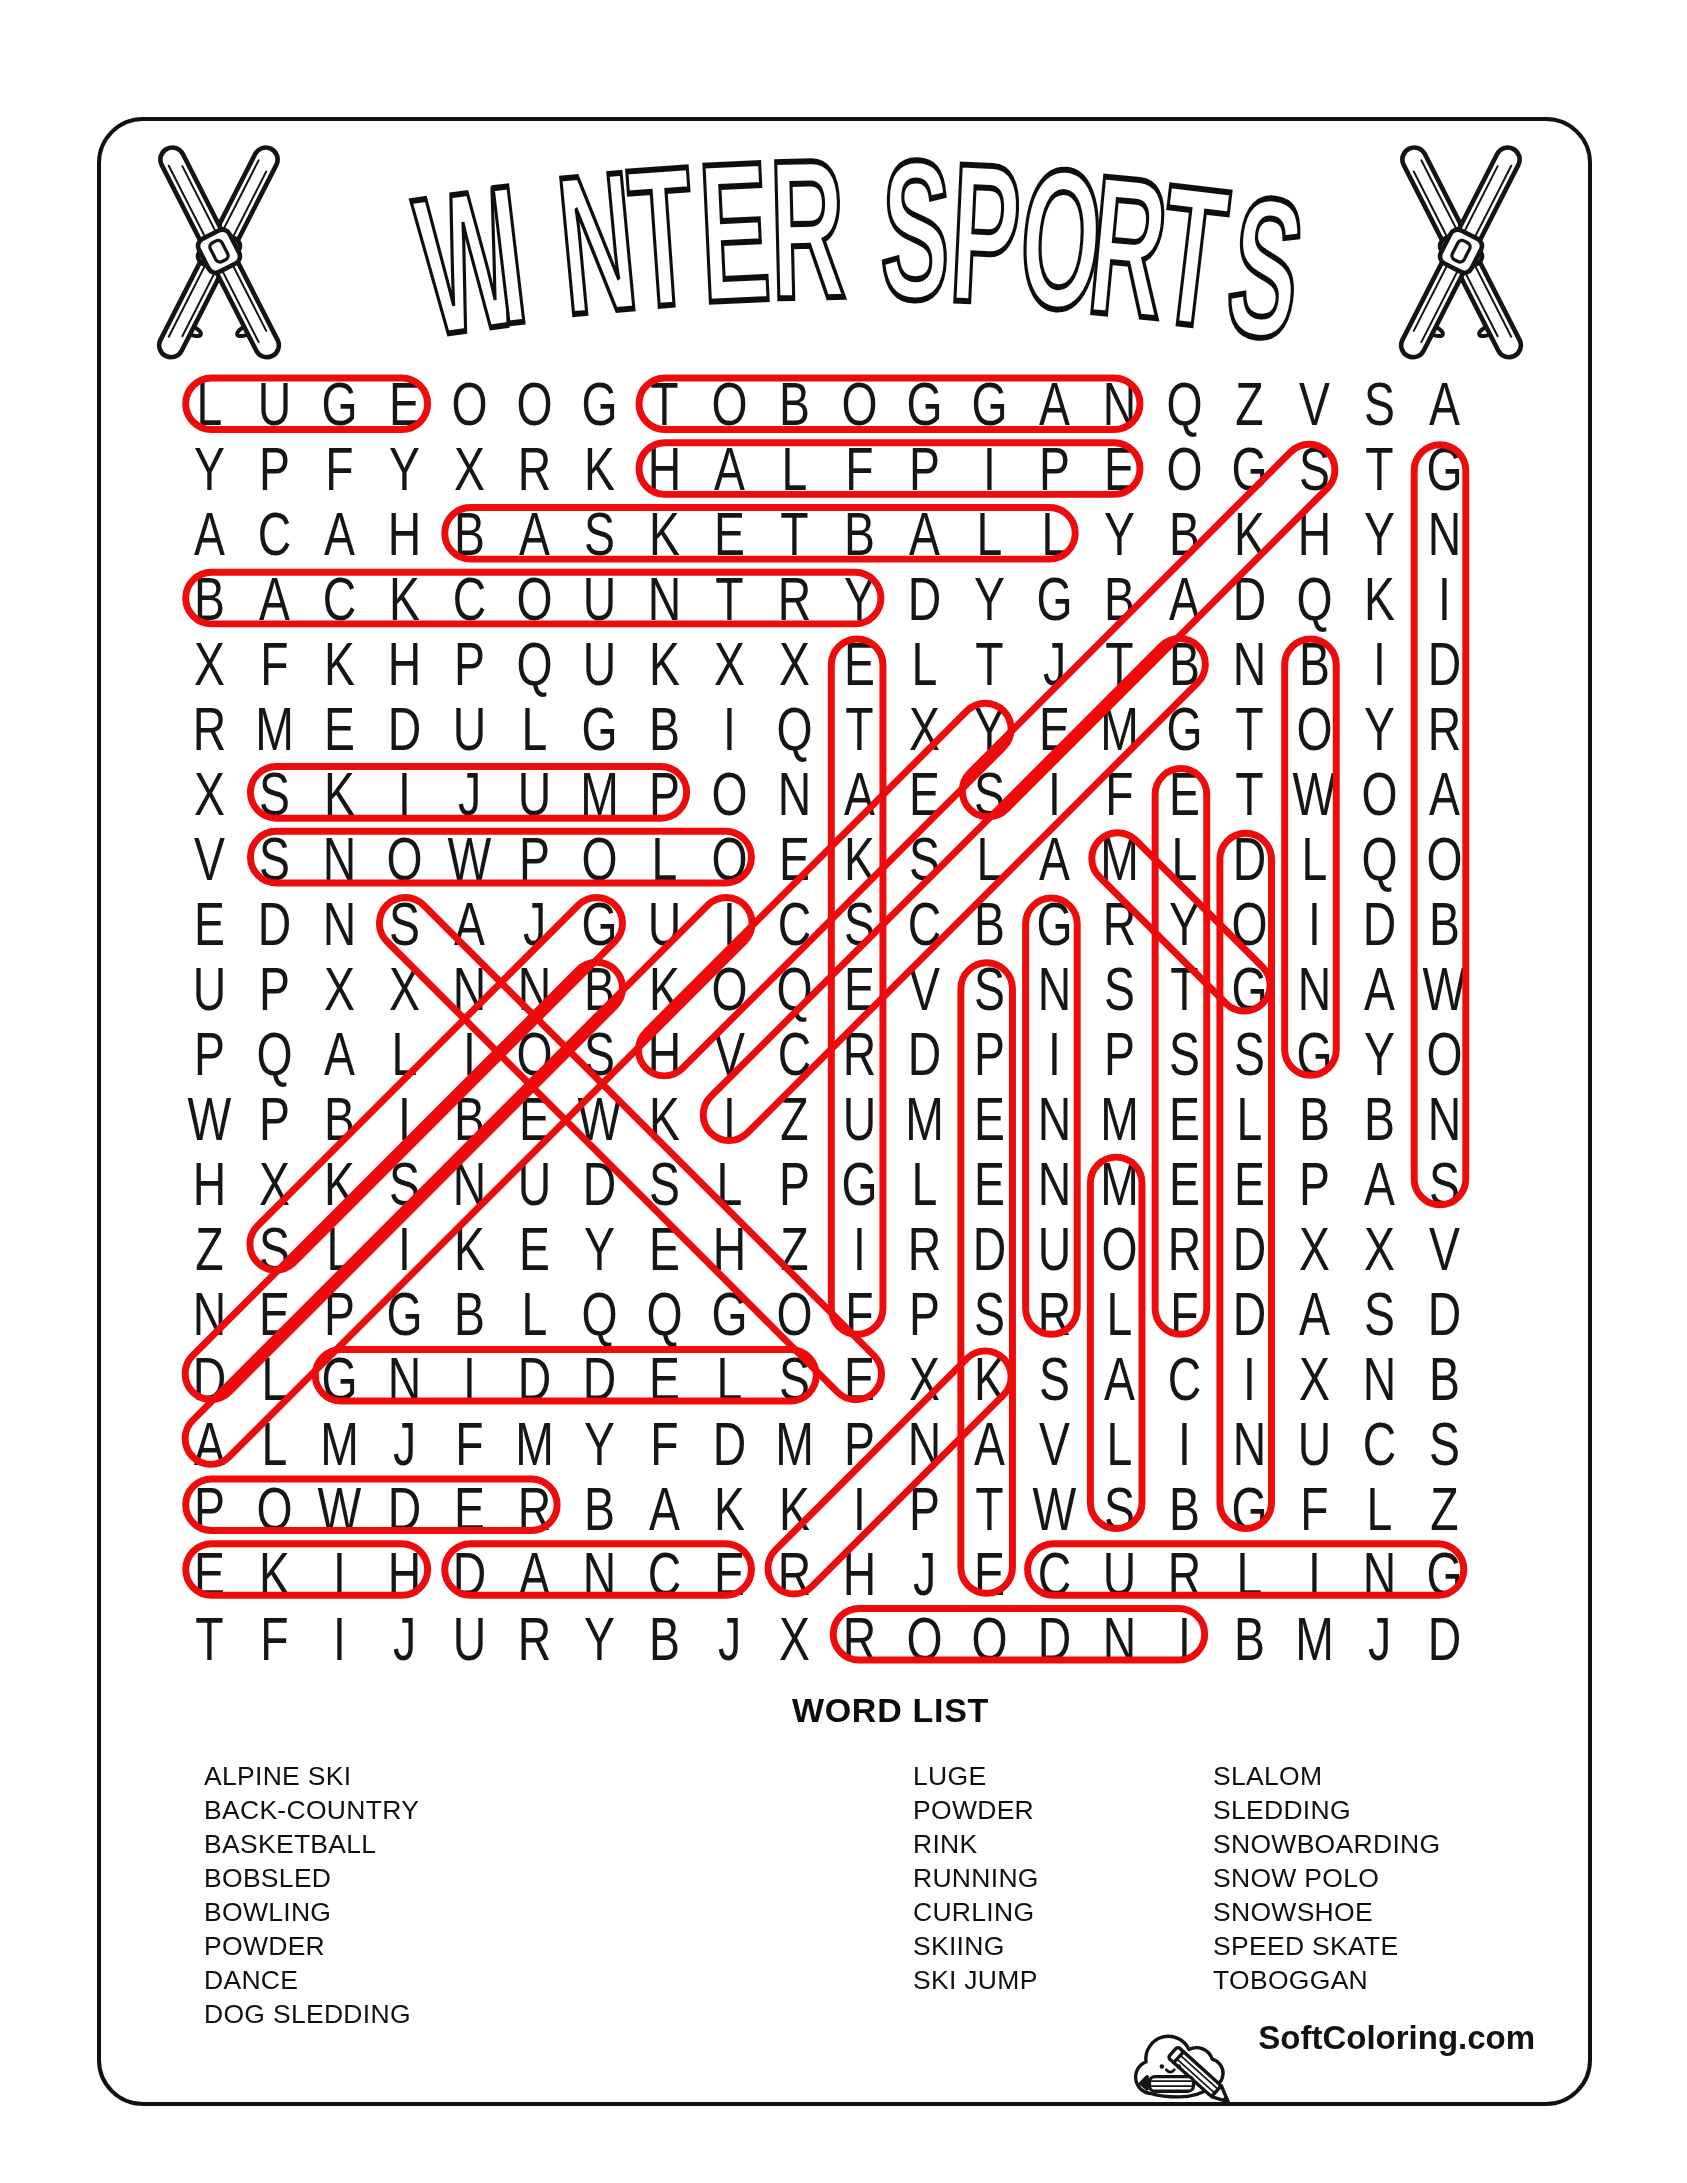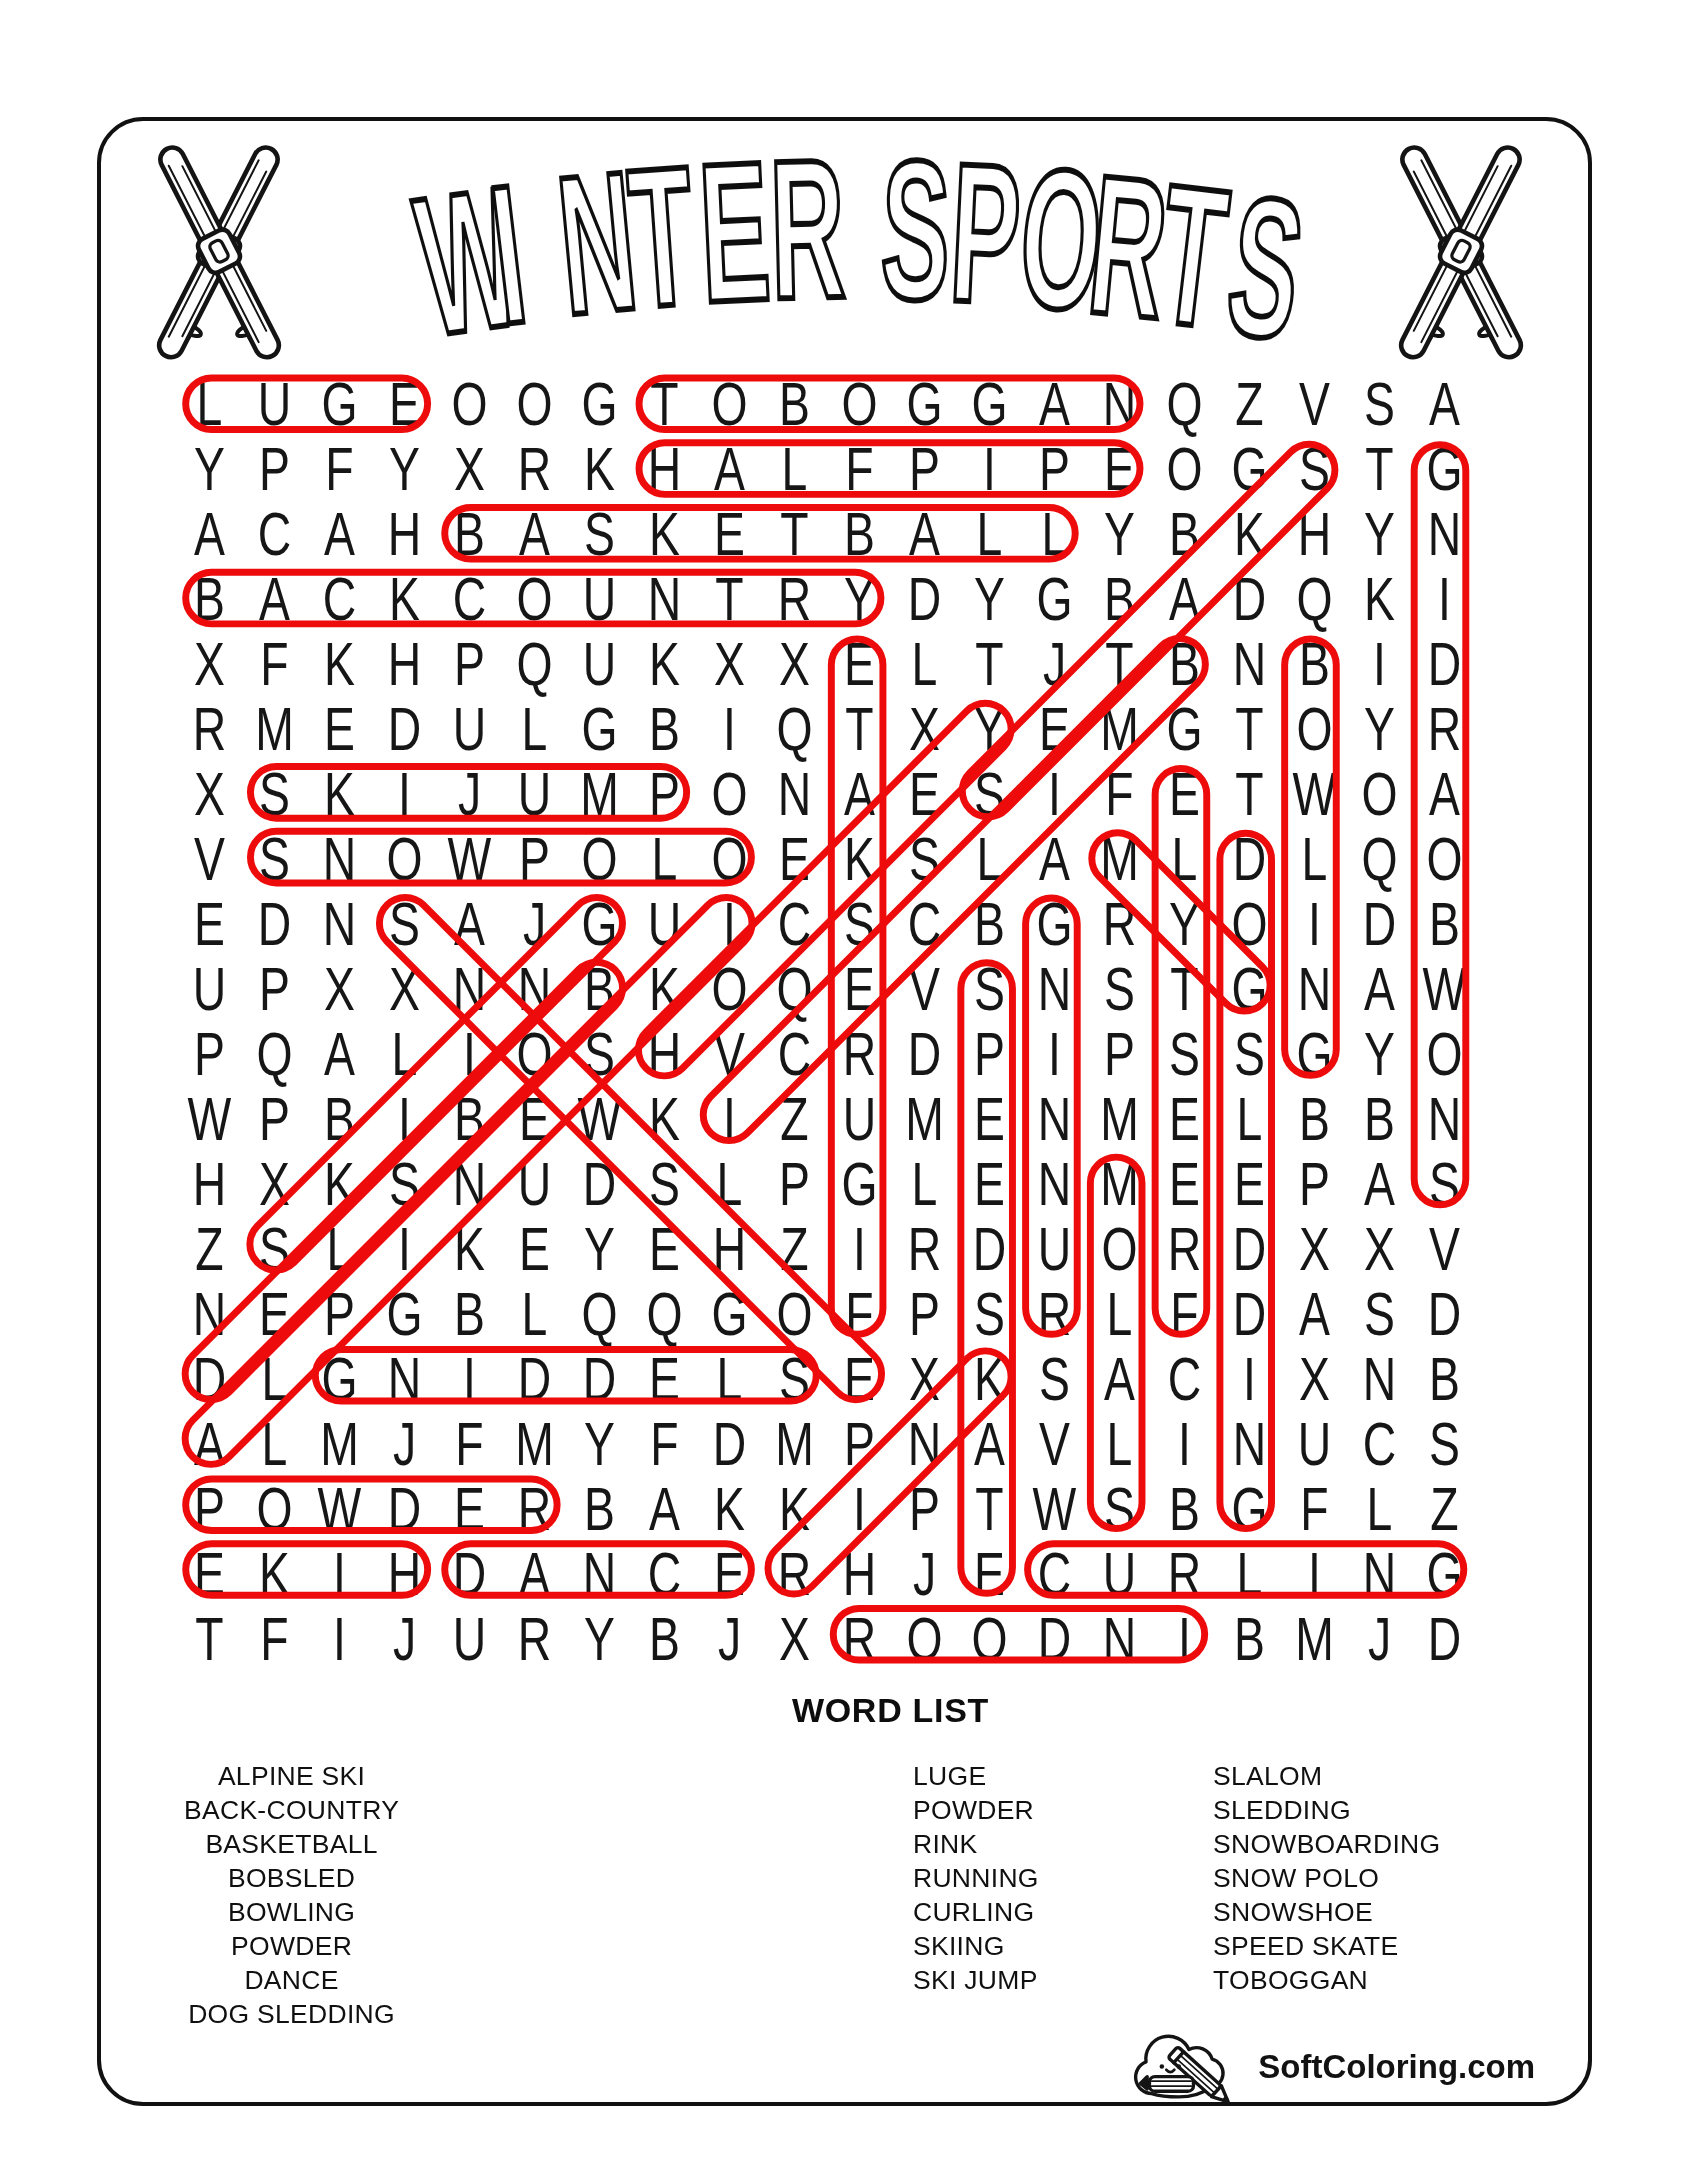--- a/index.html
+++ b/index.html
@@ -28,24 +28,24 @@
   .letters { display:grid; grid-template-columns:repeat(20,65px); grid-template-rows:repeat(20,65px); }
   .cell { display:flex; align-items:center; justify-content:center;
           font-size:61px; font-weight:400; color:var(--ink); transform:scaleX(0.76); }
   #capsules { position:absolute; left:0; top:0; pointer-events:none; }
   .capsule { fill:none; stroke:var(--red); stroke-width:10.5px; }
 
   
   .wl-title { position:absolute; left:685px; top:1691px; width:304px; text-align:right;
               font-size:34px; font-weight:700; color:#0d0d0d; letter-spacing:0.7px; }
   .wl-col { position:absolute; top:1759px; font-size:26.5px; color:#101010; line-height:34px; letter-spacing:0.3px; }
-  .wl-col-0 { left:184px;text-align:center; } .wl-col-1 { left:521px; } .wl-col-2 { left:893px;margin-left:20px; } .wl-col-3 { left:1213px; }
+  .wl-col-0 { left:204px; } .wl-col-1 { left:521px; } .wl-col-2 { left:893px;margin-left:20px; } .wl-col-3 { left:1213px; }
 
   
-  .logo { position:absolute; left:1117px; top:2019px; display:flex; align-items:center; }
+  .logo { position:absolute; left:1117px; top:2019px; display:flex; align-items:flex-start; }
   .logo svg { width:136px; height:96px; }
   .site-name { font-size:33px; font-weight:700; color:#121212; margin-left:5.3px; letter-spacing:0px; }
 </style>
 </head>
 <body>
 
 <div class="page">
 
   <div class="sheet-border"></div>
 

